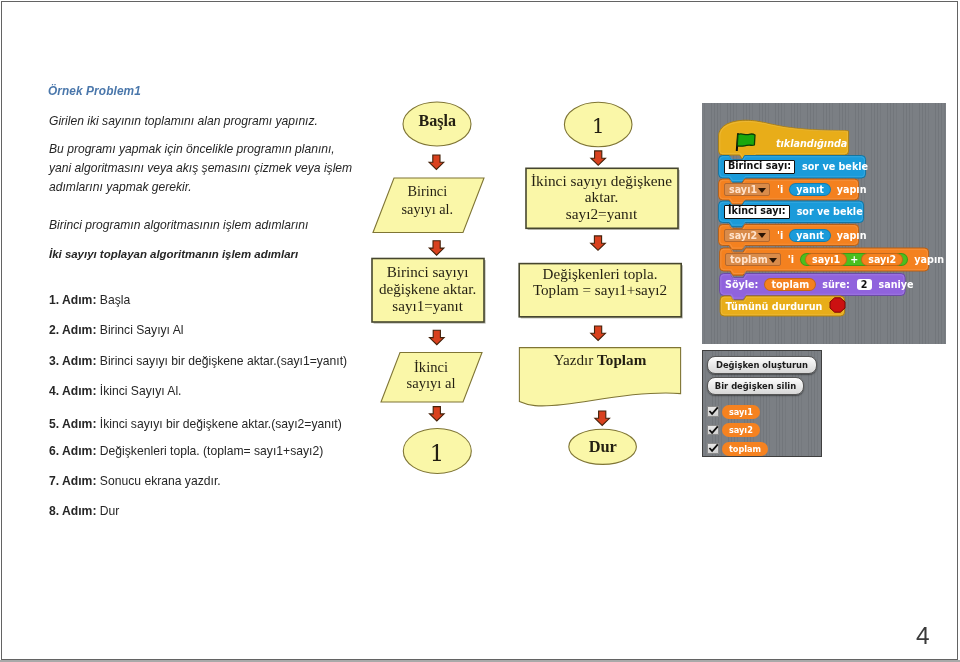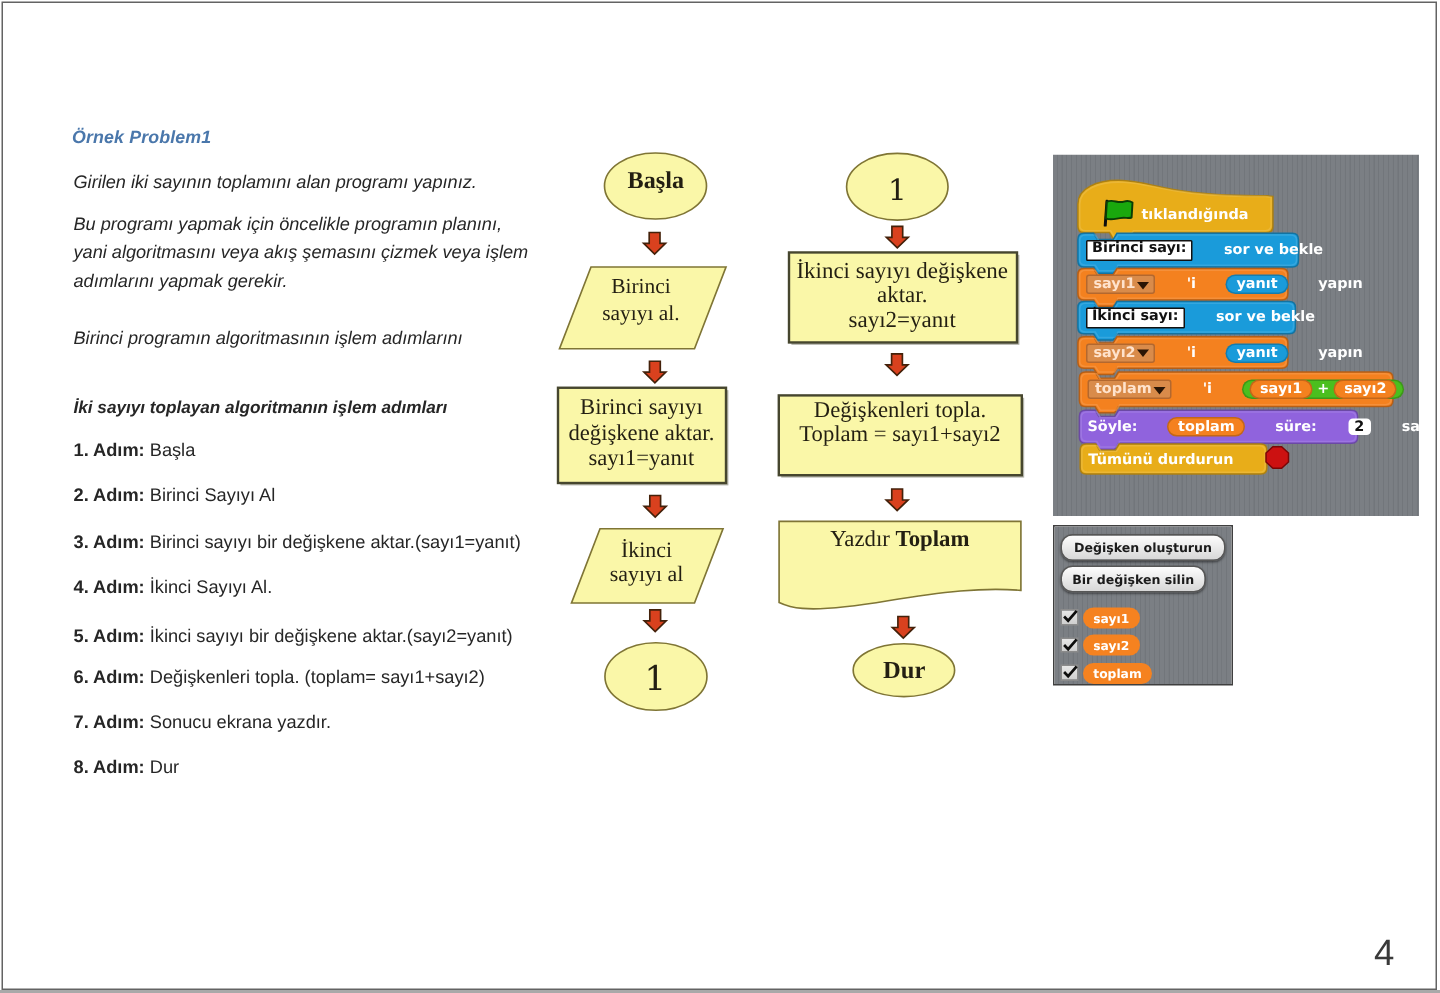--- a/index.html
+++ b/index.html
@@ -18,21 +18,21 @@
   .fc{position:absolute;left:0;top:0;width:960px;height:662px;pointer-events:none;}
 
   .fs{fill:#faf7a8;stroke:#7f7535;stroke-width:1.1;}
   .fsr{stroke:#46462e;stroke-width:1.6;}
   .ar{fill:#d9411e;stroke:#43210a;stroke-width:1.1;stroke-linejoin:miter;}
 
   .sc-panel{position:absolute;overflow:hidden;}
   .sc-stripe{position:absolute;left:0;top:0;width:100%;height:100%;
     background:repeating-linear-gradient(90deg,#7b7f84 0px,#7b7f84 2.3px,#72767b 2.6px,#72767b 3.2px);}
   .sblk{position:absolute;font-family:"DejaVu Sans",sans-serif;font-weight:bold;color:#fff;white-space:nowrap;}
-  .sblk .row{position:absolute;left:0;top:0;height:100%;display:flex;align-items:center;gap:21px;padding:0 5px;box-sizing:border-box;}
+  .sblk .row{position:absolute;left:0;top:0;height:100%;display:flex;align-items:center;gap:7px;padding:0 5px;box-sizing:border-box;}
   .pill{background:#fff;color:#111;border-radius:1px;padding:0.5px 3px 1.5px;border:1px solid #111;line-height:1;}
   .drop{background:#d98b4a;border:1px solid #b3682f;border-radius:2px;padding:0 12px 0 4px;color:#ffe3cd;position:relative;}
   .drop:after{content:"";position:absolute;right:3px;top:50%;margin-top:-2px;border-left:4px solid transparent;border-right:4px solid transparent;border-top:5px solid #2a1505;}
   .rep{border-radius:9px;padding:0 6px;color:#fff;}
   .numin{background:#fff;color:#111;border-radius:3px;padding:0 4px;}
   .fclabel{position:absolute;font-family:"Liberation Serif",serif;color:#231f12;text-align:center;line-height:1.02;}
   .pnum{position:absolute;left:916px;top:622px;font-size:24.4px;color:#3a3a3a;font-family:"Liberation Sans",sans-serif;}
 </style>
 </head>
 <body>
@@ -146,21 +146,21 @@
           <path d="M 0,4 Q 0,0 4,0 L 10.5,0 L 13,4.2 L 23.5,4.2 L 26,0 L 181.5,0 Q 185.5,0 185.5,4 L 185.5,18 Q 185.5,22 181.5,22 L 26,22 L 23.5,26.2 L 13,26.2 L 10.5,22 L 4,22 Q 0,22 0,18 Z" fill="#9063dd" stroke="rgb(107,73,164)" stroke-width="1"></path>
           <path d="M 0,4 Q 0,0 4,0 L 10.5,0 L 13,4.2 L 23.5,4.2 L 26,0 L 181.5,0 Q 185.5,0 185.5,4 L 185.5,18 Q 185.5,22 181.5,22 L 26,22 L 23.5,26.2 L 13,26.2 L 10.5,22 L 4,22 Q 0,22 0,18 Z" fill="none" stroke="rgb(168,133,228)" stroke-width="1.1" transform="translate(1.2,1.2) scale(0.9870619946091644,0.890909090909091)" opacity="0.55"></path>
         </g>
         <g transform="translate(18.100000000000023,193)">
           <path d="M 0,4 Q 0,0 4,0 L 10.5,0 L 13,4.2 L 23.5,4.2 L 26,0 L 120.5,0 Q 124.5,0 124.5,4 L 124.5,16 Q 124.5,20 120.5,20 L 4,20 Q 0,20 0,16 Z" fill="#e8ad19" stroke="rgb(172,128,19)" stroke-width="1"></path>
           <path d="M 0,4 Q 0,0 4,0 L 10.5,0 L 13,4.2 L 23.5,4.2 L 26,0 L 120.5,0 Q 124.5,0 124.5,4 L 124.5,16 Q 124.5,20 120.5,20 L 4,20 Q 0,20 0,16 Z" fill="none" stroke="rgb(237,191,76)" stroke-width="1.1" transform="translate(1.2,1.2) scale(0.980722891566265,0.8800000000000001)" opacity="0.55"></path>
         </g>
       </svg>
     <div id="scratch-labels">
         <div class="sblk" style="left: 16.6px; top: 28px; width: 130px; height: 24px; font-size: 9.6px;">
-          <div class="row" style="width: 130px; padding-left: 16px; gap: 5px; transform: translateY(0px);">
+          <div class="row" style="width: 130px; padding-left: 16px; gap: 20px; transform: translateY(0px); font-style: italic;">
             <span><svg width="21" height="18" viewBox="0 0 21 18">
                 <path d="M3.0,1.0 L1.8,17.6" stroke="#0d0d0d" stroke-width="2" fill="none" stroke-linecap="round"></path>
                 <path d="M2.9,1.6 C6.6,-0.6 10.2,2.8 14.2,1.4 C16.6,0.6 18.4,1.0 20.0,2.0 L19.4,12.0 C17.2,12.8 15.0,11.8 11.6,12.4 C7.6,13.1 5.2,14.0 2.2,12.6 Z" fill="#19a80d" stroke="#0a3d05" stroke-width="1.3" stroke-linejoin="round"></path>
               </svg></span>
             <span>tıklandığında</span>
           </div>
         </div>
         <div class="sblk" style="left: 16.6px; top: 52.5px; width: 147px; height: 22.5px; font-size: 9.6px;">
           <div class="row" style="width: 147px;">
             <span class="pill">Birinci sayı:</span>
@@ -261,21 +261,21 @@
       </div>
       <div class="para" style="top: 139.5px;">
         <div class="pline">Bu programı yapmak için öncelikle programın planını,</div>
         <div class="pline">yani algoritmasını veya akış şemasını çizmek veya işlem</div>
         <div class="pline">adımlarını yapmak gerekir.</div>
       </div>
       <div class="para" style="top: 216px;">
         <div class="pline">Birinci programın algoritmasının işlem adımlarını</div>
       </div>
     </div>
-  <div class="sheading" style="top:266px">İki sayıyı toplayan algoritmanın işlem adımları</div>
+  <div class="sheading" style="top:248px">İki sayıyı toplayan algoritmanın işlem adımları</div>
   <div id="steps">
       <div class="step" style="top: 293.2px;"><b>1. Adım:</b> <span>Başla</span></div>
       <div class="step" style="top: 323.35px;"><b>2. Adım:</b> <span>Birinci Sayıyı Al</span></div>
       <div class="step" style="top: 353.5px;"><b>3. Adım:</b> <span>Birinci sayıyı bir değişkene aktar.(sayı1=yanıt)</span></div>
       <div class="step" style="top: 383.65px;"><b>4. Adım:</b> <span>İkinci Sayıyı Al.</span></div>
       <div class="step" style="top: 417px;"><b>5. Adım:</b> <span>İkinci sayıyı bir değişkene aktar.(sayı2=yanıt)</span></div>
       <div class="step" style="top: 443.95px;"><b>6. Adım:</b> <span>Değişkenleri topla. (toplam= sayı1+sayı2)</span></div>
       <div class="step" style="top: 474.1px;"><b>7. Adım:</b> <span>Sonucu ekrana yazdır.</span></div>
       <div class="step" style="top: 504.25px;"><b>8. Adım:</b> <span>Dur</span></div>
     </div>

